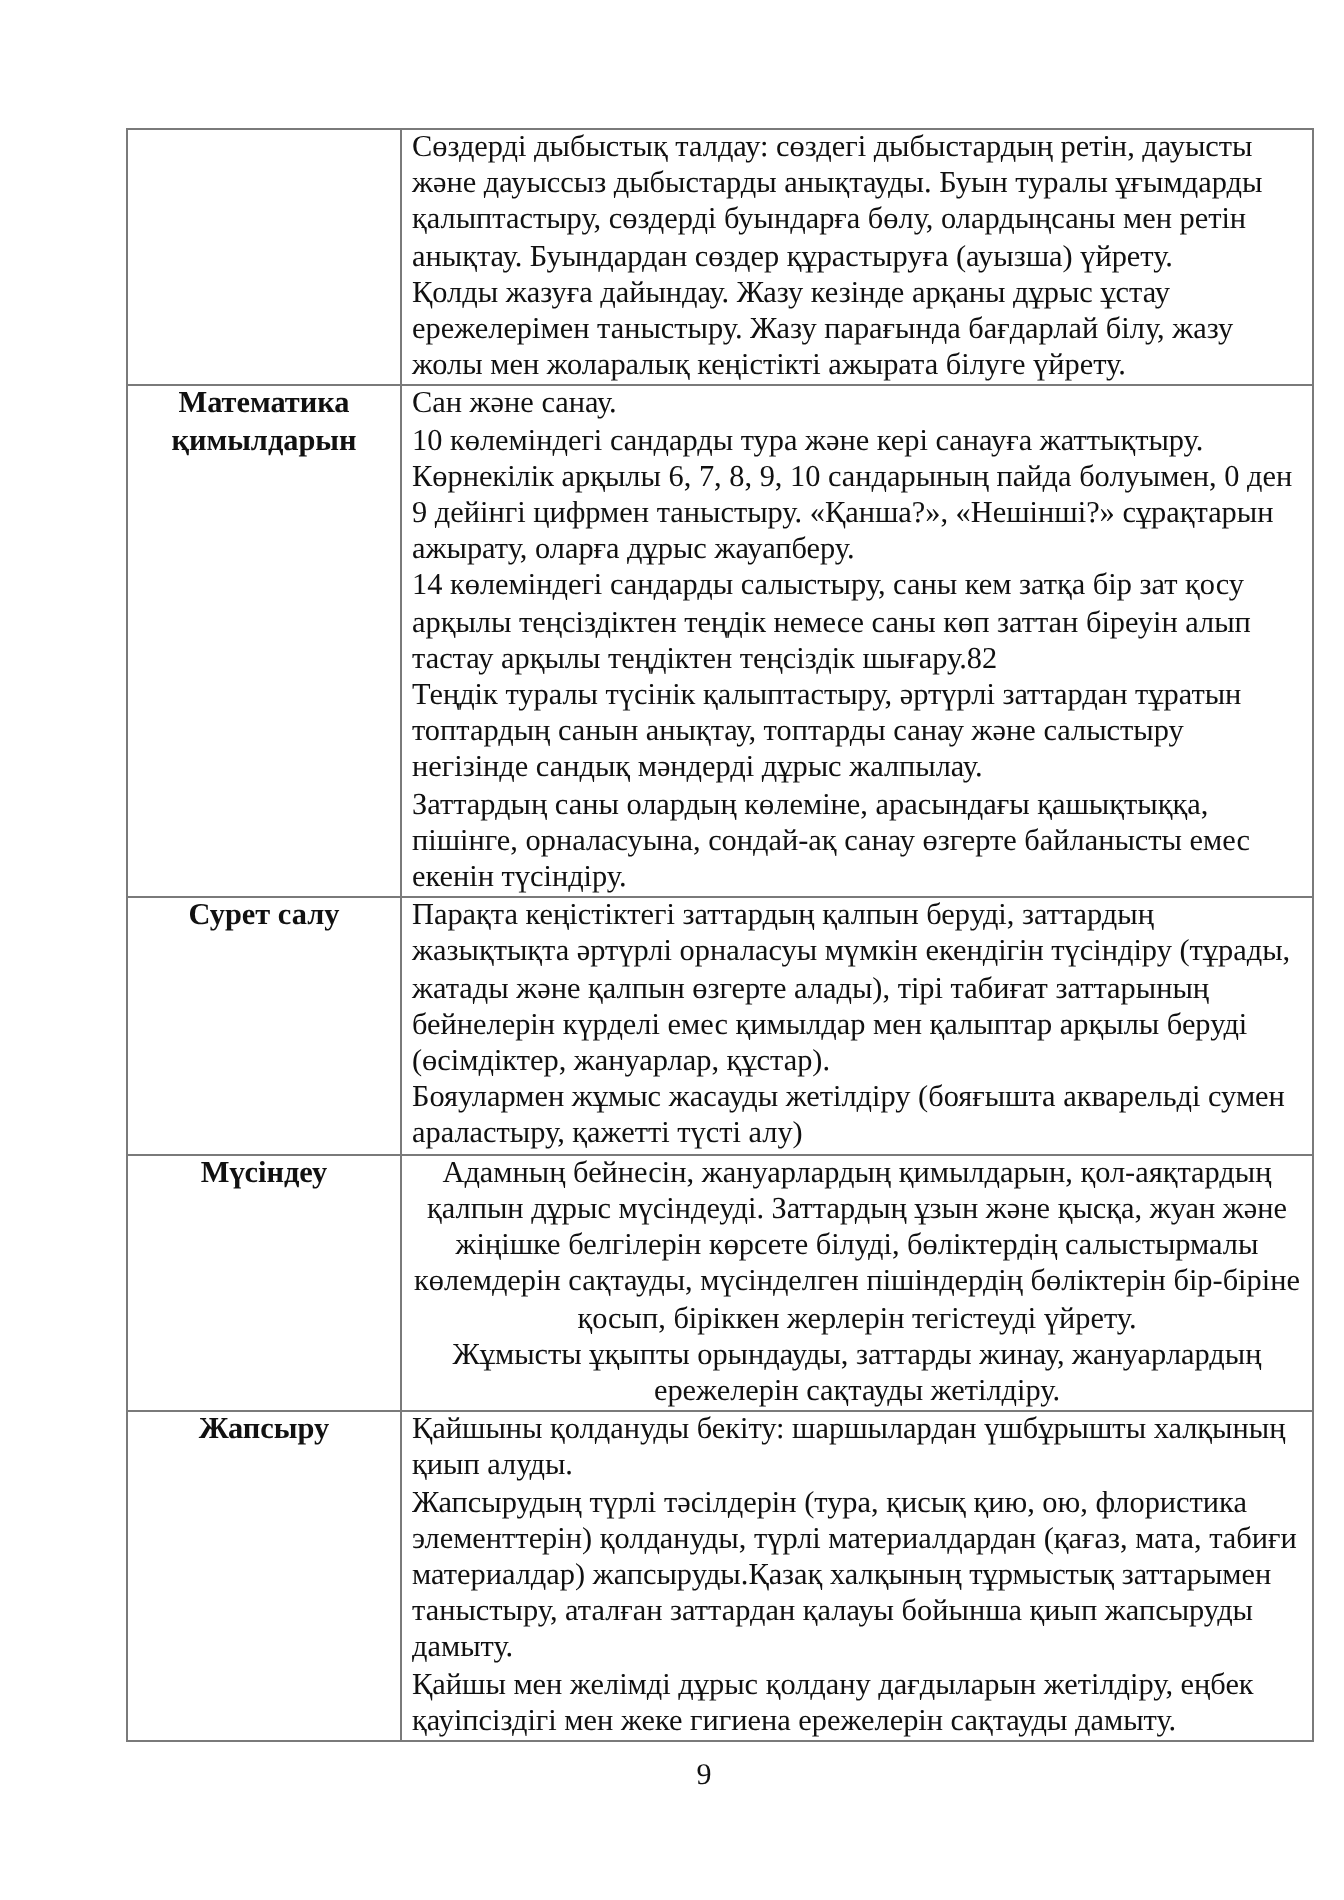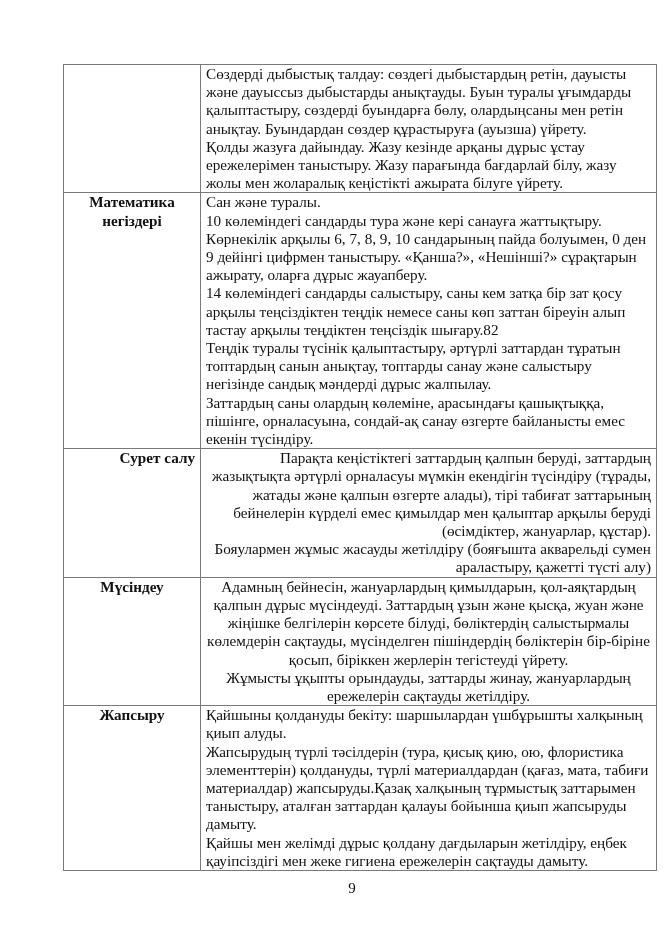--- a/index.html
+++ b/index.html
@@ -40,21 +40,21 @@
       text-align: center;
       font-weight: bold;
       padding-top: 1px;
     }
     td.content {
       padding-left: 6px;
     }
     .para { display: block; }
     tr.row-0 td { height: 127px; }
     tr.row-1 td { height: 254px; }
-    tr.row-2 td { height: 126px; text-align: right; }
+    tr.row-2 td { height: 126px; }
     tr.row-3 td { height: 126px; text-align: center; }
     tr.row-4 td { height: 160px; }
     .page-number {
       position: absolute;
       left: 0;
       width: 672px;
       top: 880px;
       text-align: center;
       font-size: 15px;
     }
@@ -66,23 +66,23 @@
   <table class="curriculum">
     <tbody>
       <tr class="row-0">
         <td class="subject"></td>
         <td class="content">
           <span class="para">Сөздерді дыбыстық талдау: сөздегі дыбыстардың ретін, дауысты және дауыссыз дыбыстарды анықтауды. Буын туралы ұғымдарды қалыптастыру, сөздерді буындарға бөлу, олардыңсаны мен ретін анықтау. Буындардан сөздер құрастыруға (ауызша) үйрету.</span>
           <span class="para">Қолды жазуға дайындау. Жазу кезінде арқаны дұрыс ұстау ережелерімен таныстыру. Жазу парағында бағдарлай білу, жазу жолы мен жоларалық кеңістікті ажырата білуге үйрету.</span>
         </td>
       </tr>
       <tr class="row-1">
-        <td class="subject">Математика негіздері</td>
+        <td class="subject">Математика қимылдарын</td>
         <td class="content">
-          <span class="para">Сан және туралы.</span>
+          <span class="para">Сан және санау.</span>
           <span class="para">10 көлеміндегі сандарды тура және кері санауға жаттықтыру.</span>
           <span class="para">Көрнекілік арқылы 6, 7, 8, 9, 10 сандарының пайда болуымен, 0 ден 9 дейінгі цифрмен таныстыру. «Қанша?», «Нешінші?» сұрақтарын ажырату, оларға дұрыс жауапберу.</span>
           <span class="para">14 көлеміндегі сандарды салыстыру, саны кем затқа бір зат қосу арқылы теңсіздіктен теңдік немесе саны көп заттан біреуін алып тастау арқылы теңдіктен теңсіздік шығару.82</span>
           <span class="para">Теңдік туралы түсінік қалыптастыру, әртүрлі заттардан тұратын топтардың санын анықтау, топтарды санау және салыстыру негізінде сандық мәндерді дұрыс жалпылау.</span>
           <span class="para">Заттардың саны олардың көлеміне, арасындағы қашықтыққа, пішінге, орналасуына, сондай-ақ санау өзгерте байланысты емес екенін түсіндіру.</span>
         </td>
       </tr>
       <tr class="row-2">
         <td class="subject">Сурет салу</td>
         <td class="content">

